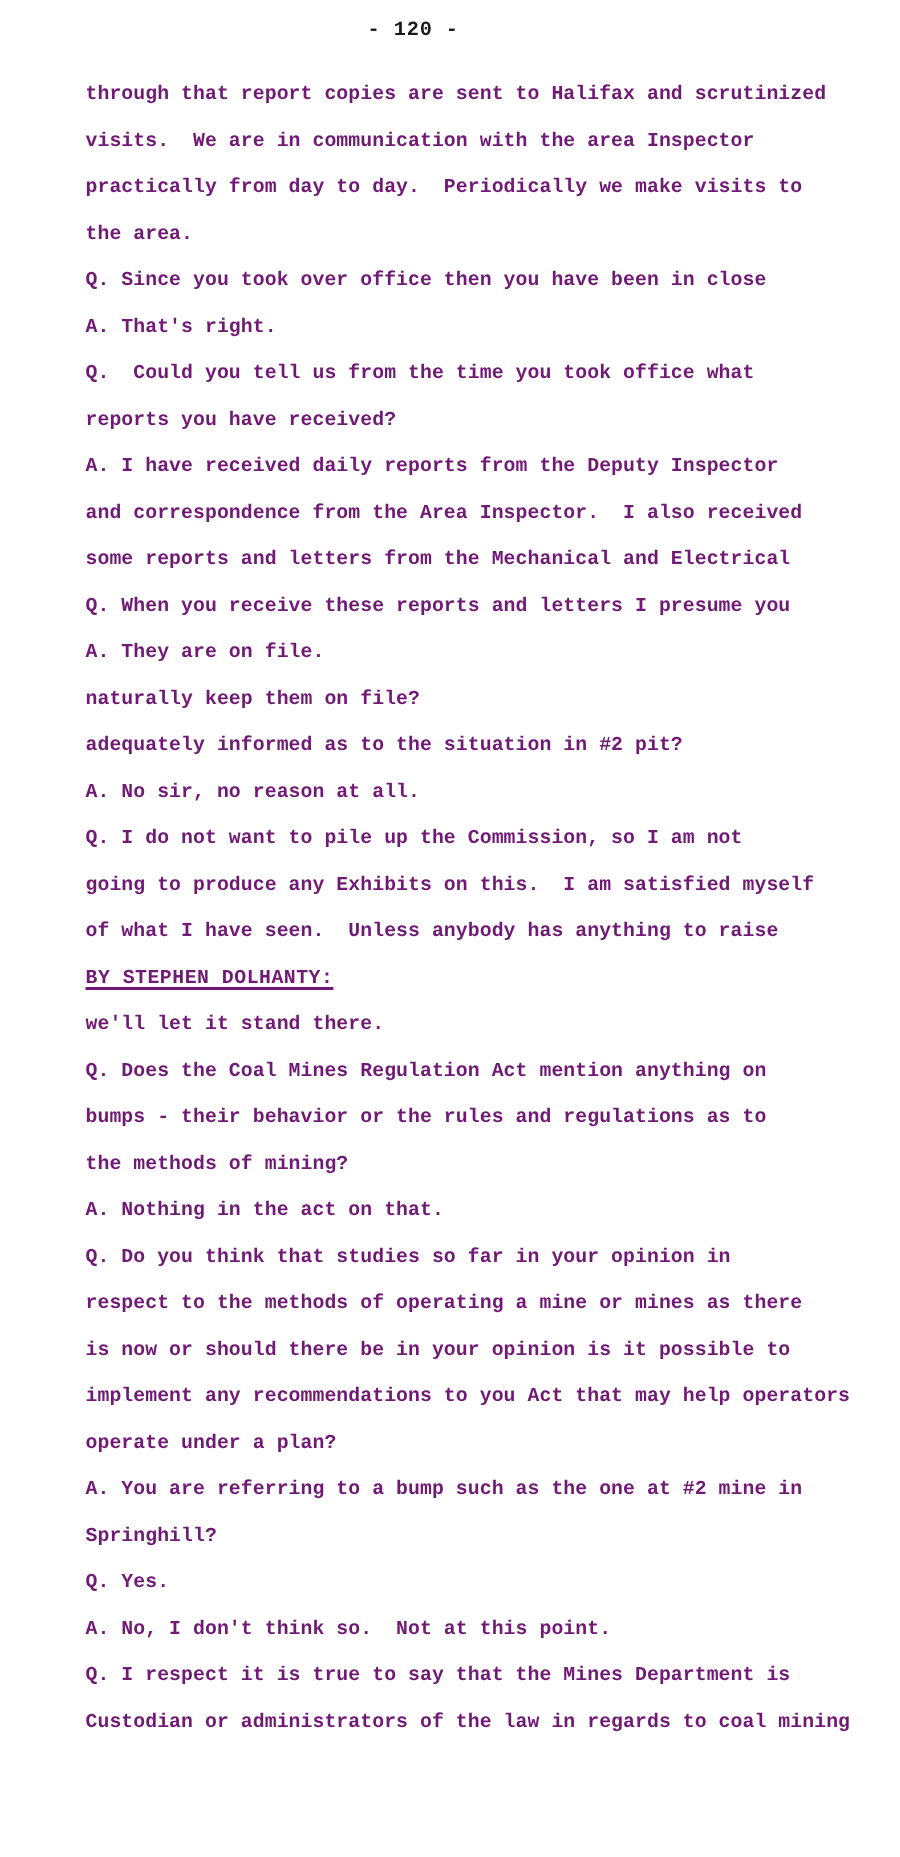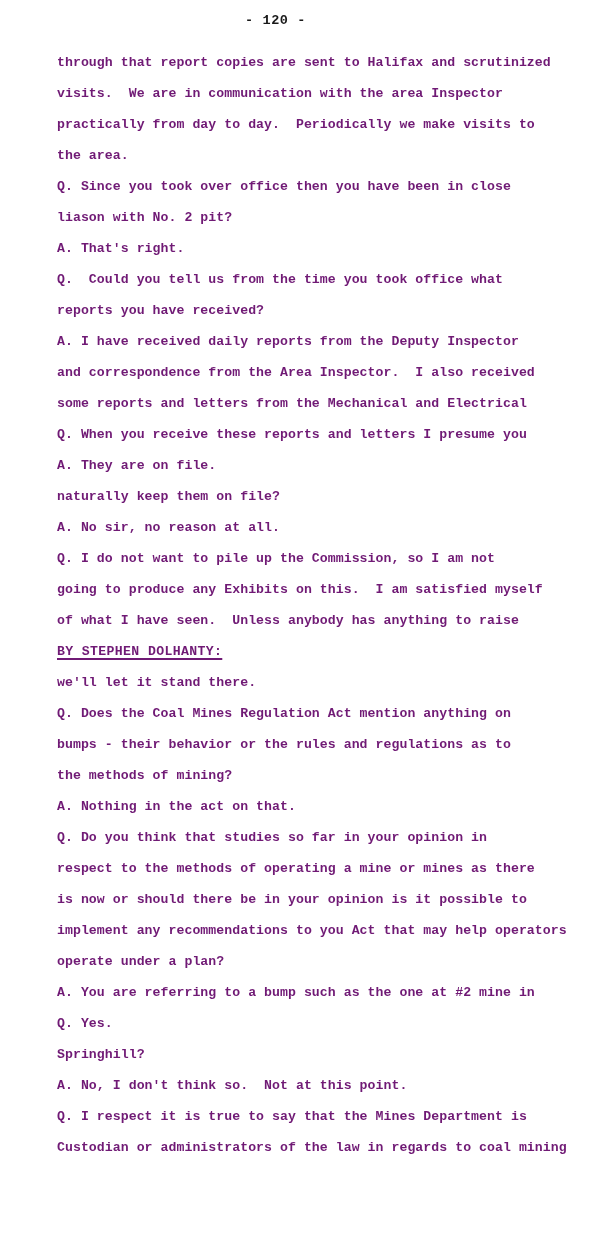--- a/index.html
+++ b/index.html
@@ -65,46 +65,46 @@
 <div id="page">
 
   <div class="page-number">- 120 -</div>
 
   <div class="body-text" id="body-text">
       <div class="line">through that report copies are sent to Halifax and scrutinized</div>
       <div class="line">visits.  We are in communication with the area Inspector</div>
       <div class="line">practically from day to day.  Periodically we make visits to</div>
       <div class="line">the area.</div>
       <div class="line">Q. Since you took over office then you have been in close</div>
-      <div class="line">liason with No. 2 pit?</div>
       <div class="line">A. That's right.</div>
       <div class="line">Q.  Could you tell us from the time you took office what</div>
       <div class="line">reports you have received?</div>
       <div class="line">A. I have received daily reports from the Deputy Inspector</div>
       <div class="line">and correspondence from the Area Inspector.  I also received</div>
       <div class="line">some reports and letters from the Mechanical and Electrical</div>
       <div class="line">Q. When you receive these reports and letters I presume you</div>
       <div class="line">A. They are on file.</div>
       <div class="line">naturally keep them on file?</div>
+      <div class="line">adequately informed as to the situation in #2 pit?</div>
       <div class="line">A. No sir, no reason at all.</div>
       <div class="line">Q. I do not want to pile up the Commission, so I am not</div>
       <div class="line">going to produce any Exhibits on this.  I am satisfied myself</div>
       <div class="line">of what I have seen.  Unless anybody has anything to raise</div>
       <div class="line heading"><span class="u">BY STEPHEN DOLHANTY:</span></div>
       <div class="line">we'll let it stand there.</div>
       <div class="line">Q. Does the Coal Mines Regulation Act mention anything on</div>
       <div class="line">bumps - their behavior or the rules and regulations as to</div>
       <div class="line">the methods of mining?</div>
       <div class="line">A. Nothing in the act on that.</div>
       <div class="line">Q. Do you think that studies so far in your opinion in</div>
       <div class="line">respect to the methods of operating a mine or mines as there</div>
       <div class="line">is now or should there be in your opinion is it possible to</div>
       <div class="line">implement any recommendations to you Act that may help operators</div>
       <div class="line">operate under a plan?</div>
       <div class="line">A. You are referring to a bump such as the one at #2 mine in</div>
+      <div class="line">Springhill?</div>
       <div class="line">Q. Yes.</div>
-      <div class="line">Springhill?</div>
       <div class="line">A. No, I don't think so.  Not at this point.</div>
       <div class="line">Q. I respect it is true to say that the Mines Department is</div>
       <div class="line">Custodian or administrators of the law in regards to coal mining</div>
     </div>
 
 </div>
 
 </body></html>

